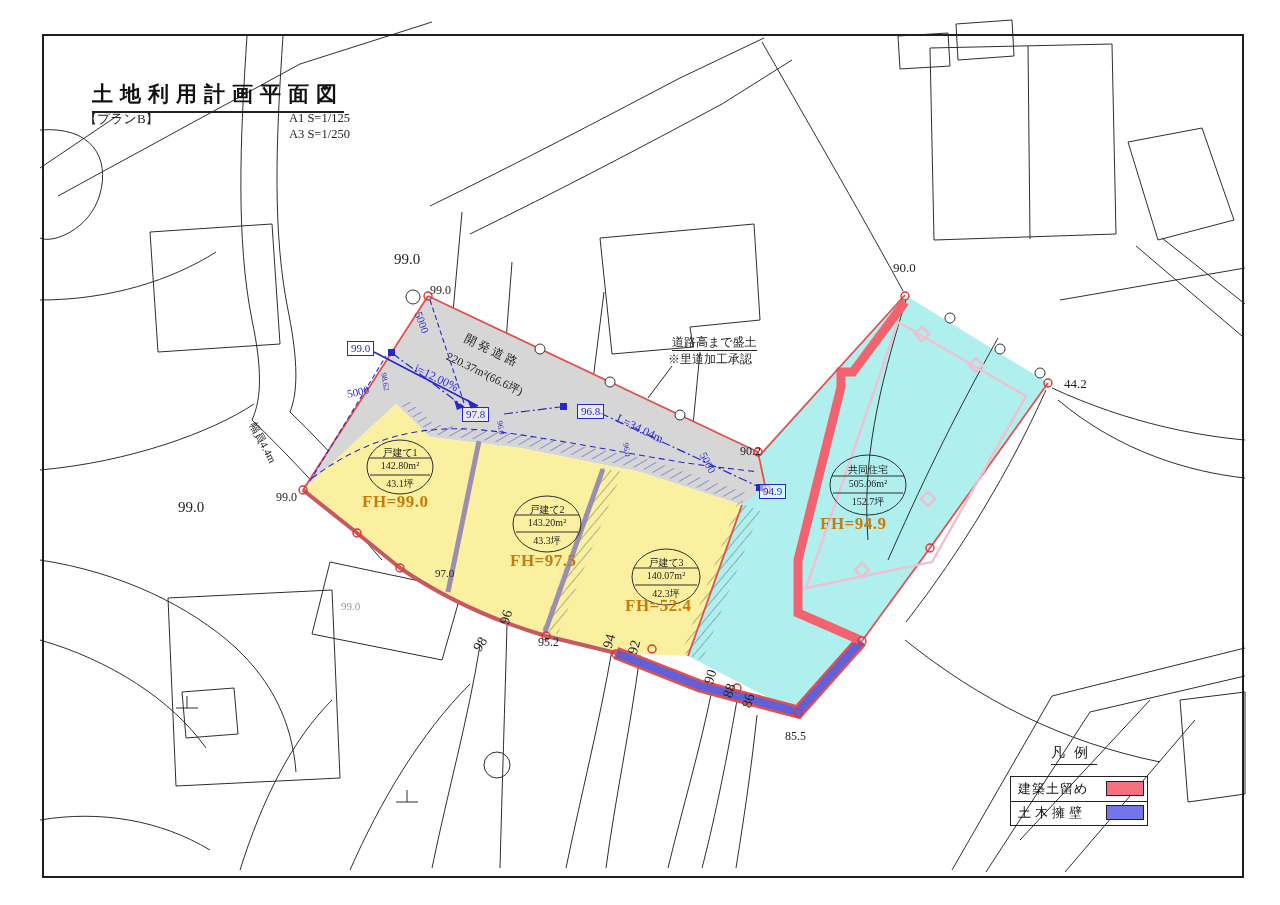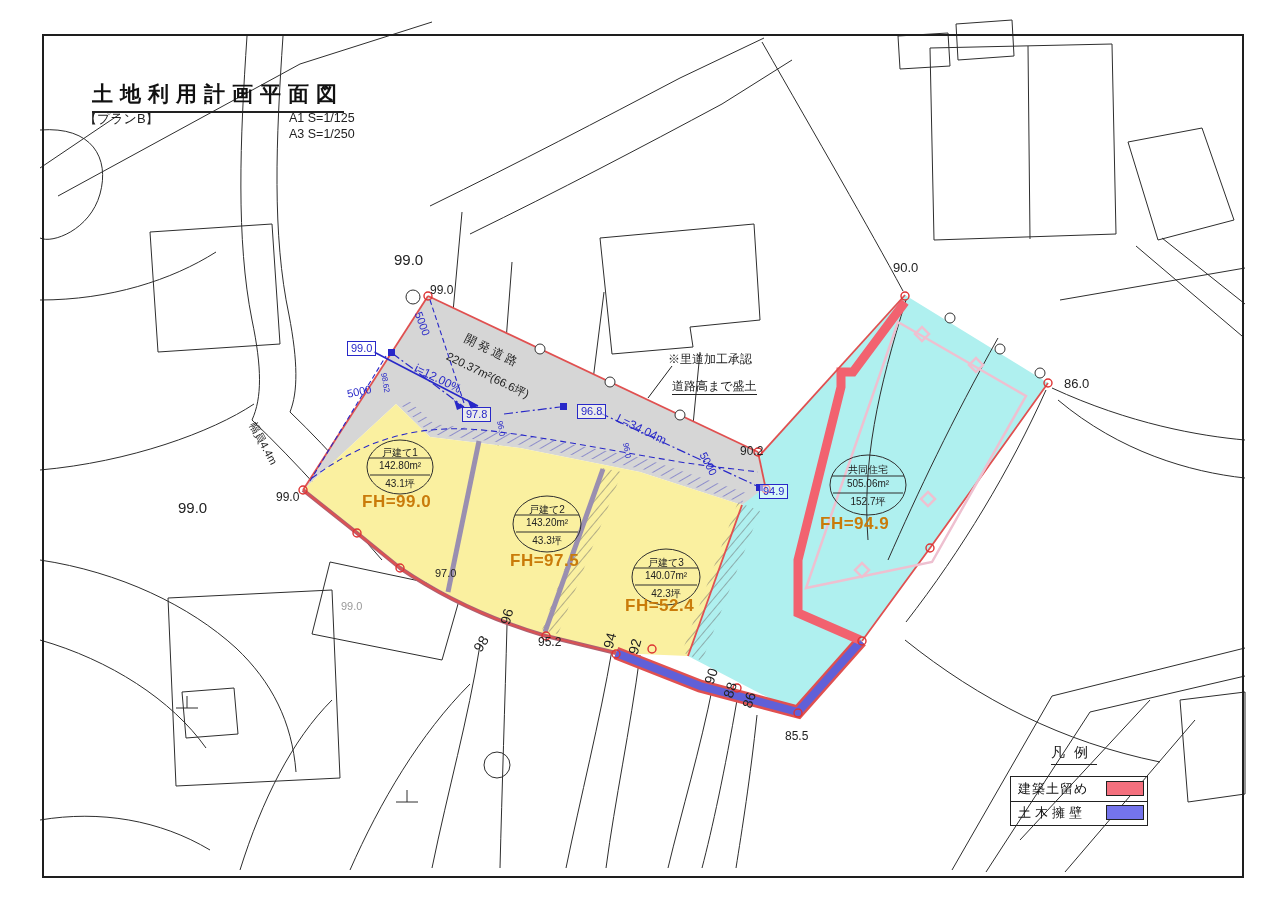--- a/index.html
+++ b/index.html
@@ -1,17 +1,17 @@
 <!DOCTYPE html>
 <html><head>
 <meta charset="utf-8">
 <style>
   html,body{margin:0;padding:0;background:#fff;}
   #canvas{position:relative;width:1280px;height:905px;background:#fff;overflow:hidden;
-          font-family:Liberation Sans, sans-serif;}
+          font-family:Liberation Serif, serif;}
   #frame{position:absolute;left:42px;top:34px;width:1202px;height:844px;
          border:2px solid #1e1e1e;box-sizing:border-box;}
   svg{position:absolute;left:0;top:0;}
   .lbl{position:absolute;white-space:nowrap;color:#222;font-size:12px;line-height:1.15;}
   .blue{color:#2828c8;}
   .gray{color:#999;}
   .rot{transform-origin:left top;}
   .dimbox{position:absolute;border:1px solid #2828c8;color:#2828c8;font-size:11px;
           line-height:13px;padding:0 3px;background:rgba(255,255,255,.5);white-space:nowrap;}
   .bubble-row{position:absolute;width:90px;text-align:center;font-size:10px;color:#222;white-space:nowrap;}
@@ -215,21 +215,21 @@
     </g>
   </svg>
 
   <div id="frame"></div>
 
   <div id="title-main">土地利用計画平面図</div>
   <div class="lbl" style="left:84px;top:112px;font-size:13px;">【プランB】</div>
   <div class="lbl" style="left:289px;top:111px;font-size:12.5px;">A1 S=1/125</div>
   <div class="lbl" style="left:289px;top:127px;font-size:12.5px;">A3 S=1/250</div>
 
-  <div class="lbl" style="left:672px;top:336px;margin-top:44px;"><span class="note-l1">道路高まで盛土</span></div>
+  <div class="lbl" style="left:672px;top:336px;"><span class="note-l1">道路高まで盛土</span></div>
   <div class="lbl" style="left:668px;top:353px;">※里道加工承認</div>
 
   <div class="lbl rot" style="left:468px;top:332px;letter-spacing:3px;transform:rotate(26deg);">開発道路</div>
   <div class="lbl rot" style="left:450px;top:350px;font-size:11.5px;transform:rotate(26deg);">220.37m²(66.6坪)</div>
   <div class="lbl rot blue" style="left:418px;top:362px;transform:rotate(26deg);">i=12.00%</div>
   <div class="lbl rot blue" style="left:620px;top:412px;transform:rotate(26deg);">L=34.04m</div>
   <div class="lbl rot" style="left:258px;top:420px;font-size:11px;transform:rotate(62deg);">幅員4.4m</div>
   <div class="lbl rot blue" style="left:424px;top:310px;font-size:11px;transform:rotate(70deg);">5000</div>
   <div class="lbl rot blue" style="left:346px;top:388px;font-size:11px;transform:rotate(-12deg);">5000</div>
   <div class="lbl rot blue" style="left:708px;top:450px;font-size:11px;transform:rotate(62deg);">5000</div>
@@ -244,21 +244,21 @@
 
   <div class="lbl" style="left:394px;top:251px;font-size:15px;">99.0</div>
   <div class="lbl" style="left:430px;top:284px;">99.0</div>
   <div class="lbl" style="left:178px;top:499px;font-size:15px;">99.0</div>
   <div class="lbl" style="left:276px;top:491px;">99.0</div>
   <div class="lbl gray" style="left:341px;top:600px;font-size:11px;">99.0</div>
   <div class="lbl" style="left:435px;top:567px;font-size:11px;">97.0</div>
   <div class="lbl" style="left:538px;top:636px;">95.2</div>
   <div class="lbl" style="left:740px;top:445px;">90.2</div>
   <div class="lbl" style="left:893px;top:261px;font-size:13px;">90.0</div>
-  <div class="lbl" style="left:1064px;top:377px;font-size:13px;">86.0</div>
+  <div class="lbl" style="left:1064px;top:377px;font-size:13px;">44.2</div>
   <div class="lbl" style="left:785px;top:730px;">85.5</div>
 
   <div class="contour" style="left:470px;top:646px;transform:rotate(-58deg);">98</div>
   <div class="contour" style="left:497px;top:622px;transform:rotate(-75deg);">96</div>
   <div class="contour" style="left:600px;top:646px;transform:rotate(-75deg);">94</div>
   <div class="contour" style="left:625px;top:652px;transform:rotate(-75deg);">92</div>
   <div class="contour" style="left:701px;top:681px;transform:rotate(-72deg);">90</div>
   <div class="contour" style="left:720px;top:695px;transform:rotate(-72deg);">88</div>
   <div class="contour" style="left:739px;top:705px;transform:rotate(-72deg);">86</div>
 

